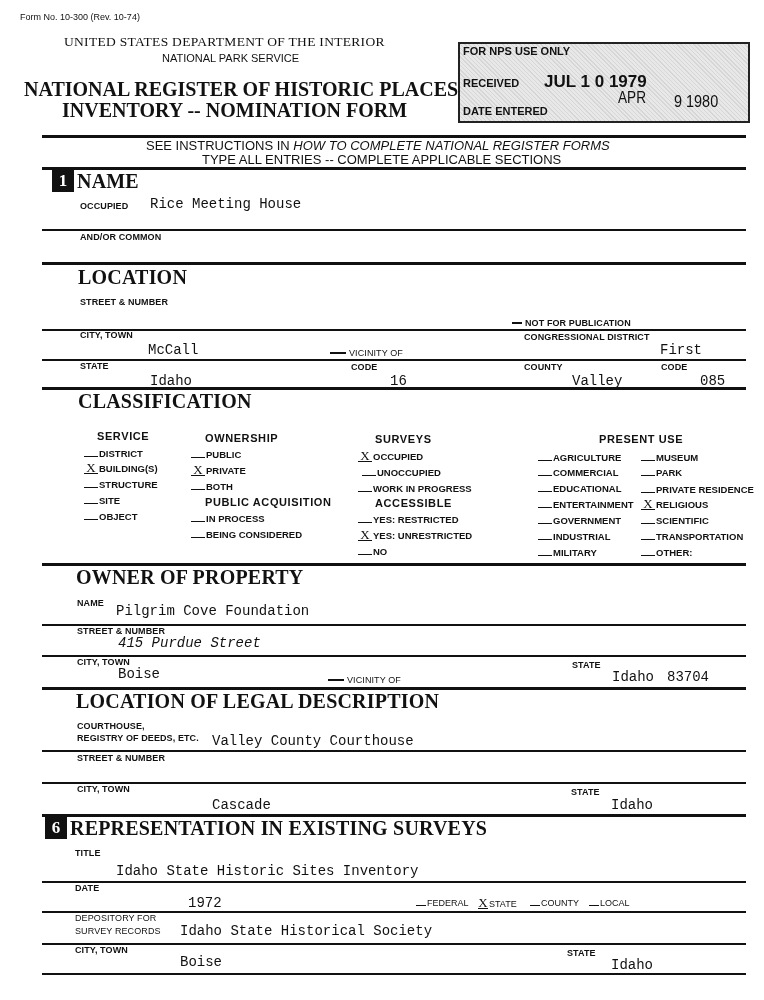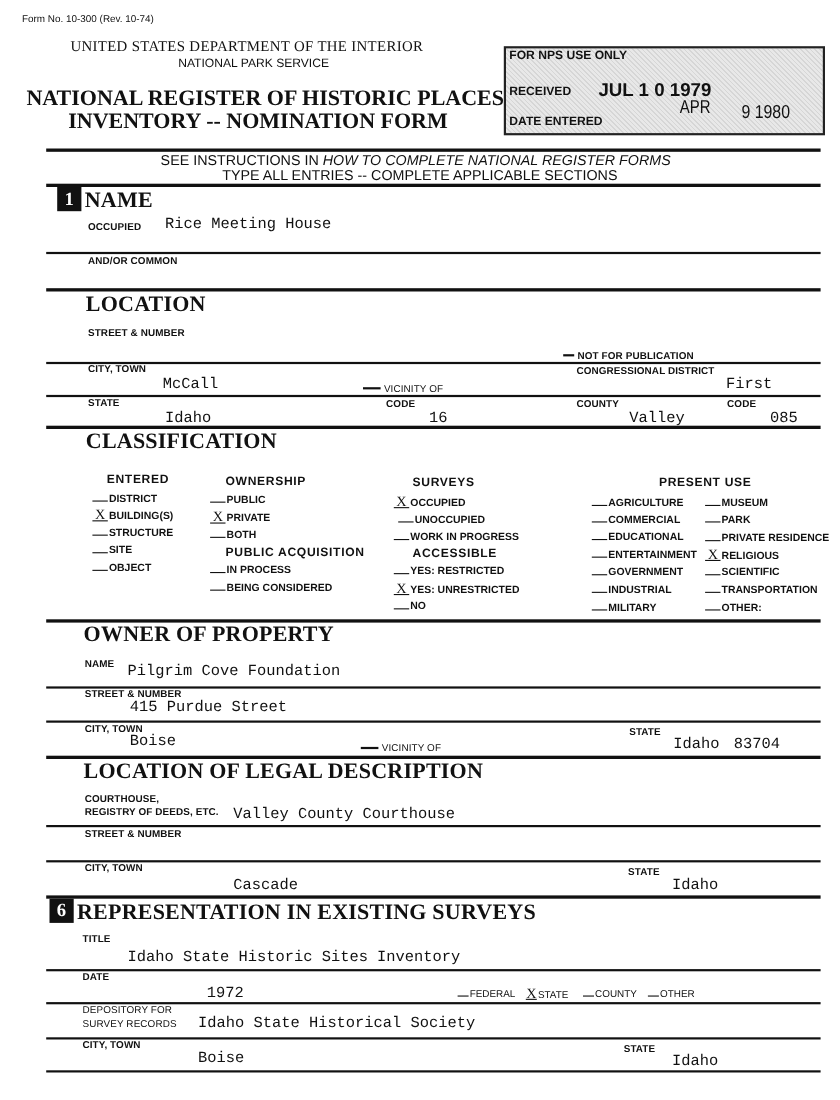--- a/index.html
+++ b/index.html
@@ -73,21 +73,21 @@
 <div class="abs lbl" style="left:524px;top:362px;">COUNTY</div>
 <div class="abs lbl" style="left:661px;top:362px;">CODE</div>
 <div class="abs val" style="left:150px;top:373px;">Idaho</div>
 <div class="abs val" style="left:390px;top:373px;">16</div>
 <div class="abs val" style="left:572px;top:373px;">Valley</div>
 <div class="abs val" style="left:700px;top:373px;">085</div>
 <div class="rule thick" style="top:387px;"></div>
 
 <div class="abs sec" style="left:78px;top:390px;">CLASSIFICATION</div>
 
-<div class="colhead" style="left:97px;top:430px;">ENTERED</div>
+<div class="colhead" style="left:97px;top:430px;">SERVICE</div>
 <div class="chk" style="left:84px;top:448px;"><span class="mark"></span><span>DISTRICT</span></div>
 <div class="chk" style="left:84px;top:463px;"><span class="mark">X</span><span>BUILDING(S)</span></div>
 <div class="chk" style="left:84px;top:479px;"><span class="mark"></span><span>STRUCTURE</span></div>
 <div class="chk" style="left:84px;top:495px;"><span class="mark"></span><span>SITE</span></div>
 <div class="chk" style="left:84px;top:511px;"><span class="mark"></span><span>OBJECT</span></div>
 
 <div class="colhead" style="left:205px;top:432px;">OWNERSHIP</div>
 <div class="chk" style="left:191px;top:449px;"><span class="mark"></span><span>PUBLIC</span></div>
 <div class="chk" style="left:191px;top:465px;"><span class="mark">X</span><span>PRIVATE</span></div>
 <div class="chk" style="left:191px;top:481px;"><span class="mark"></span><span>BOTH</span></div>
@@ -121,21 +121,21 @@
 <div class="chk" style="left:641px;top:531px;"><span class="mark"></span><span>TRANSPORTATION</span></div>
 <div class="chk" style="left:641px;top:547px;"><span class="mark"></span><span>OTHER:</span></div>
 
 <div class="rule thick" style="top:563px;"></div>
 
 <div class="abs sec" style="left:76px;top:566px;">OWNER OF PROPERTY</div>
 <div class="abs lbl" style="left:77px;top:598px;">NAME</div>
 <div class="abs val" style="left:116px;top:603px;">Pilgrim Cove Foundation</div>
 <div class="rule thin" style="top:624px;"></div>
 <div class="abs lbl" style="left:77px;top:626px;">STREET &amp; NUMBER</div>
-<div class="abs val" style="left:118px;top:635px;">415 Purdue Street</div>
+<div class="abs val" style="left:118px;top:635px;font-style:italic;">415 Purdue Street</div>
 <div class="rule thin" style="top:655px;"></div>
 <div class="abs lbl" style="left:77px;top:657px;">CITY, TOWN</div>
 <div class="abs val" style="left:118px;top:666px;">Boise</div>
 <div class="abs lbl" style="left:328px;top:675px;font-weight:normal;"><span class="dash"></span><span>VICINITY OF</span></div>
 <div class="abs lbl" style="left:572px;top:660px;">STATE</div>
 <div class="abs val" style="left:612px;top:669px;">Idaho</div>
 <div class="abs val" style="left:667px;top:669px;">83704</div>
 <div class="rule thick" style="top:687px;"></div>
 
 <div class="abs sec" style="left:76px;top:690px;">LOCATION OF LEGAL DESCRIPTION</div>
@@ -156,21 +156,21 @@
   <span class="secnum">6</span><span>REPRESENTATION IN EXISTING SURVEYS</span>
 </div>
 <div class="abs lbl" style="left:75px;top:848px;">TITLE</div>
 <div class="abs val" style="left:116px;top:863px;">Idaho State Historic Sites Inventory</div>
 <div class="rule thin" style="top:881px;"></div>
 <div class="abs lbl" style="left:75px;top:883px;">DATE</div>
 <div class="abs val" style="left:188px;top:895px;">1972</div>
 <div class="chk" style="left:416px;top:898px;font-weight:normal;font-size:9px;"><span class="mark" style="width:10px;"></span><span>FEDERAL</span></div>
 <div class="chk" style="left:478px;top:898px;font-weight:normal;font-size:9px;"><span class="mark" style="width:10px;">X</span><span>STATE</span></div>
 <div class="chk" style="left:530px;top:898px;font-weight:normal;font-size:9px;"><span class="mark" style="width:10px;"></span><span>COUNTY</span></div>
-<div class="chk" style="left:589px;top:898px;font-weight:normal;font-size:9px;"><span class="mark" style="width:10px;"></span><span>OTHER</span></div>
+<div class="chk" style="left:589px;top:898px;font-weight:normal;font-size:9px;"><span class="mark" style="width:10px;"></span><span>LOCAL</span></div>
 <div class="rule thin" style="top:911px;"></div>
 <div class="abs lbl" style="left:75px;top:913px;font-weight:normal;">DEPOSITORY FOR</div>
 <div class="abs lbl" style="left:75px;top:926px;font-weight:normal;">SURVEY RECORDS</div>
 <div class="abs val" style="left:180px;top:923px;">Idaho State Historical Society</div>
 <div class="rule thin" style="top:943px;"></div>
 <div class="abs lbl" style="left:75px;top:945px;">CITY, TOWN</div>
 <div class="abs val" style="left:180px;top:954px;">Boise</div>
 <div class="abs lbl" style="left:567px;top:948px;">STATE</div>
 <div class="abs val" style="left:611px;top:957px;">Idaho</div>
 <div class="rule thin" style="top:973px;height:2px;"></div>

